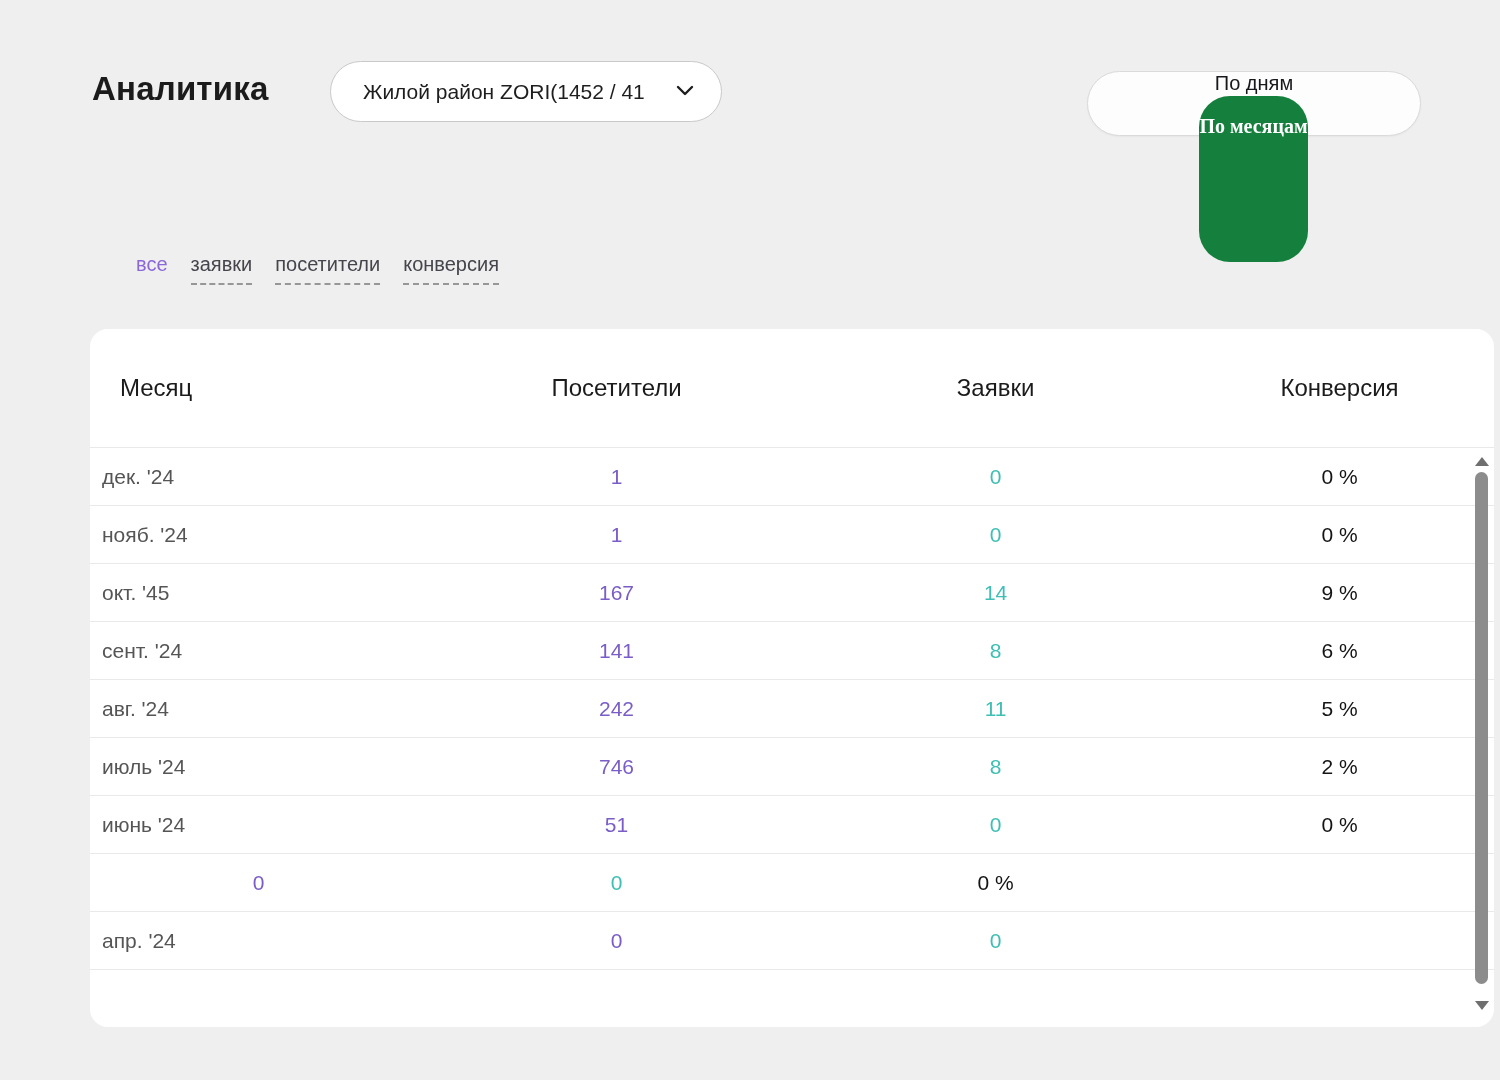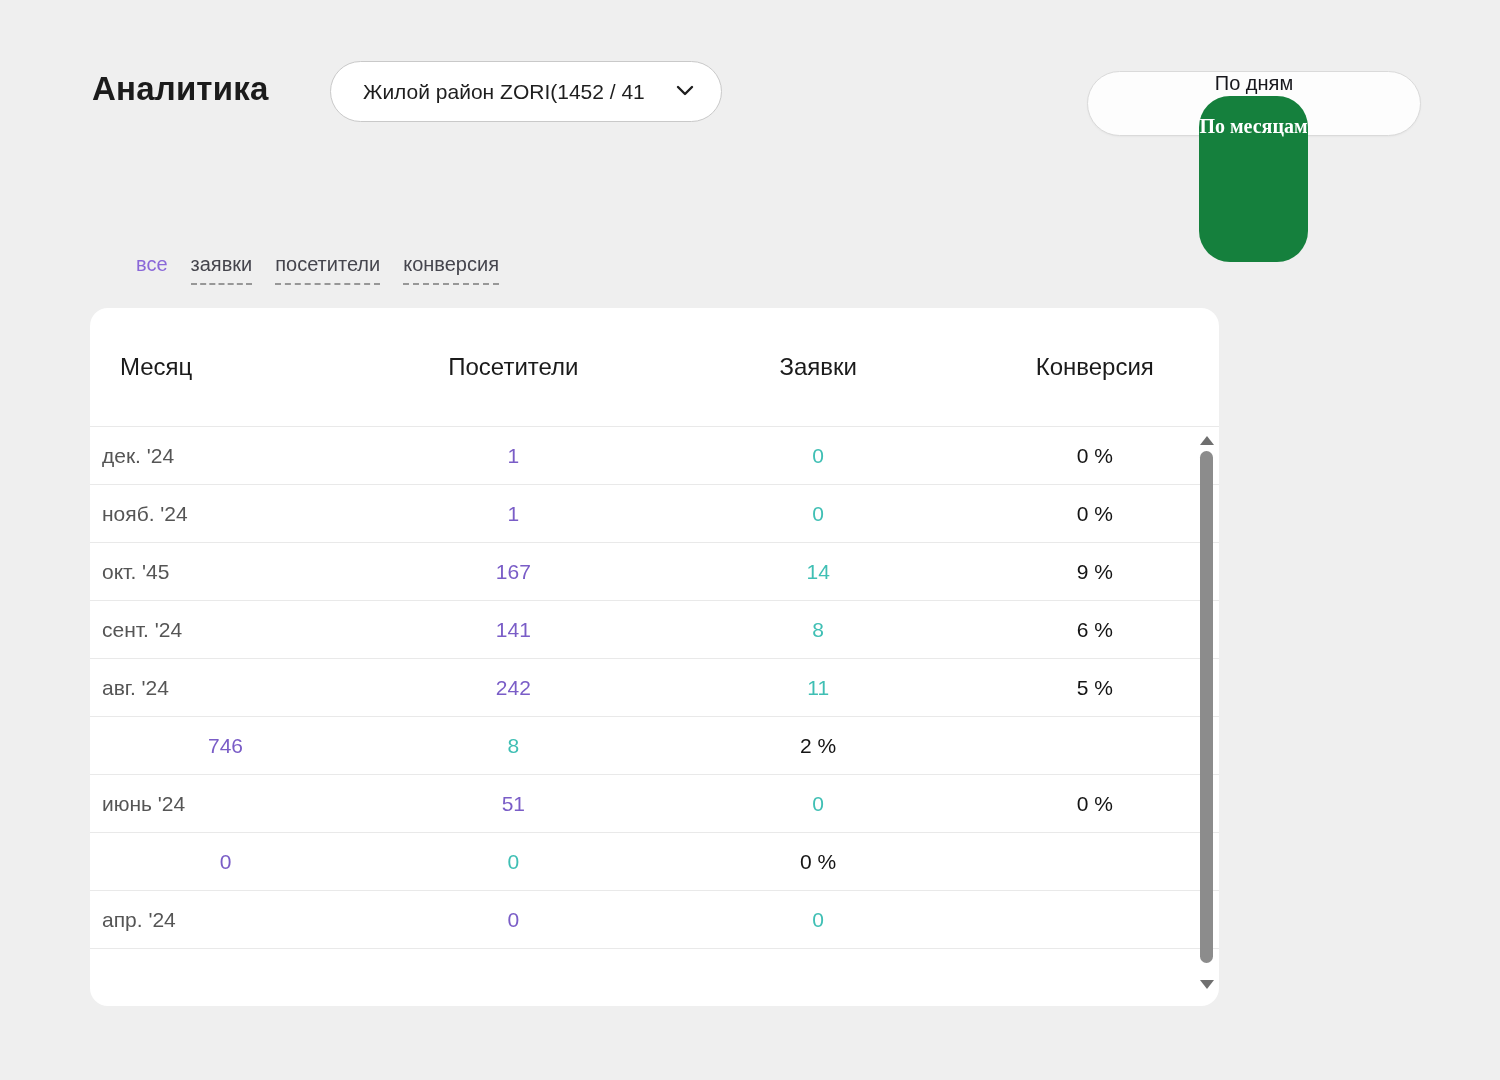--- a/index.html
+++ b/index.html
@@ -53,22 +53,22 @@
     display:flex; gap:23px; align-items:center;margin-left:26px;
   }
   .tab {
     font-size:20px; color:#45454d; cursor:pointer;
     padding-bottom:7px; border-bottom:2px dashed #979797;
   }
   .tab.active { color:#8a68d8; border-bottom:2px dashed transparent; }
 
   
   .card {
-    position:absolute; left:90px; top:308px;
-    width:1129px; height:698px;
+    position:absolute; left:90px; top:329px;
+    width:1404px; height:698px;
     background:#fff; border-radius:18px;
   }
   .grid-row {
     display:grid;
     grid-template-columns:24% 27% 27% 22%;
     align-items:center;
   }
   .thead { height:118px; }
   .th {
     font-size:24px; font-weight:500; color:#1b1b1b; text-align:center;
@@ -168,20 +168,21 @@
   </div>
 
   <div class="grid-row trow">
     <div class="td month">авг. '24</div>
     <div class="td visitors">242</div>
     <div class="td requests">11</div>
     <div class="td conversion">5 %</div>
   </div>
 
   <div class="grid-row trow">
+    <div class="td month">июль '24</div>
     <div class="td visitors">746</div>
     <div class="td requests">8</div>
     <div class="td conversion">2 %</div>
   </div>
 
   <div class="grid-row trow">
     <div class="td month">июнь '24</div>
     <div class="td visitors">51</div>
     <div class="td requests">0</div>
     <div class="td conversion">0 %</div>

